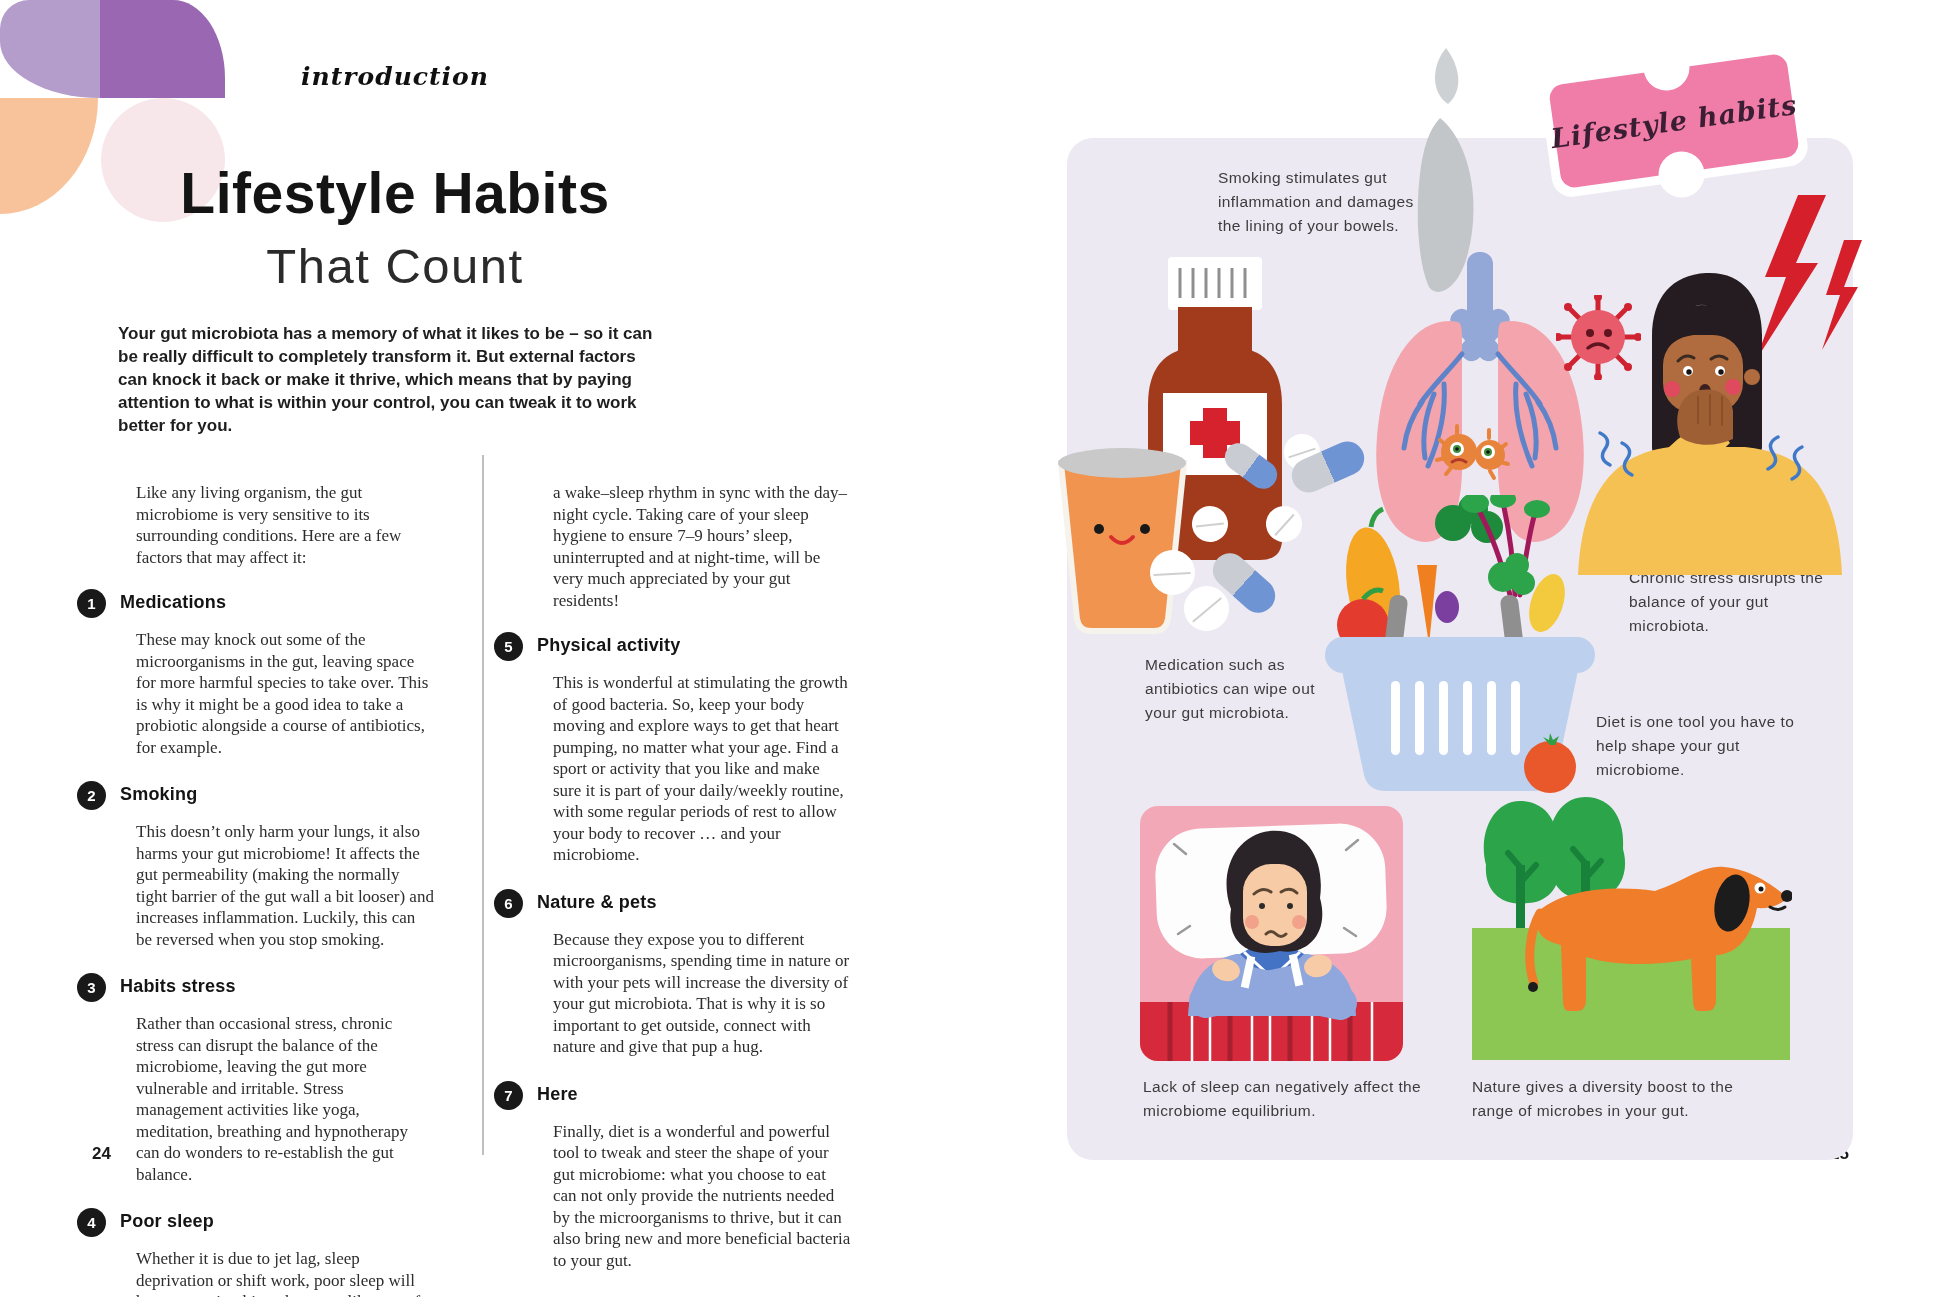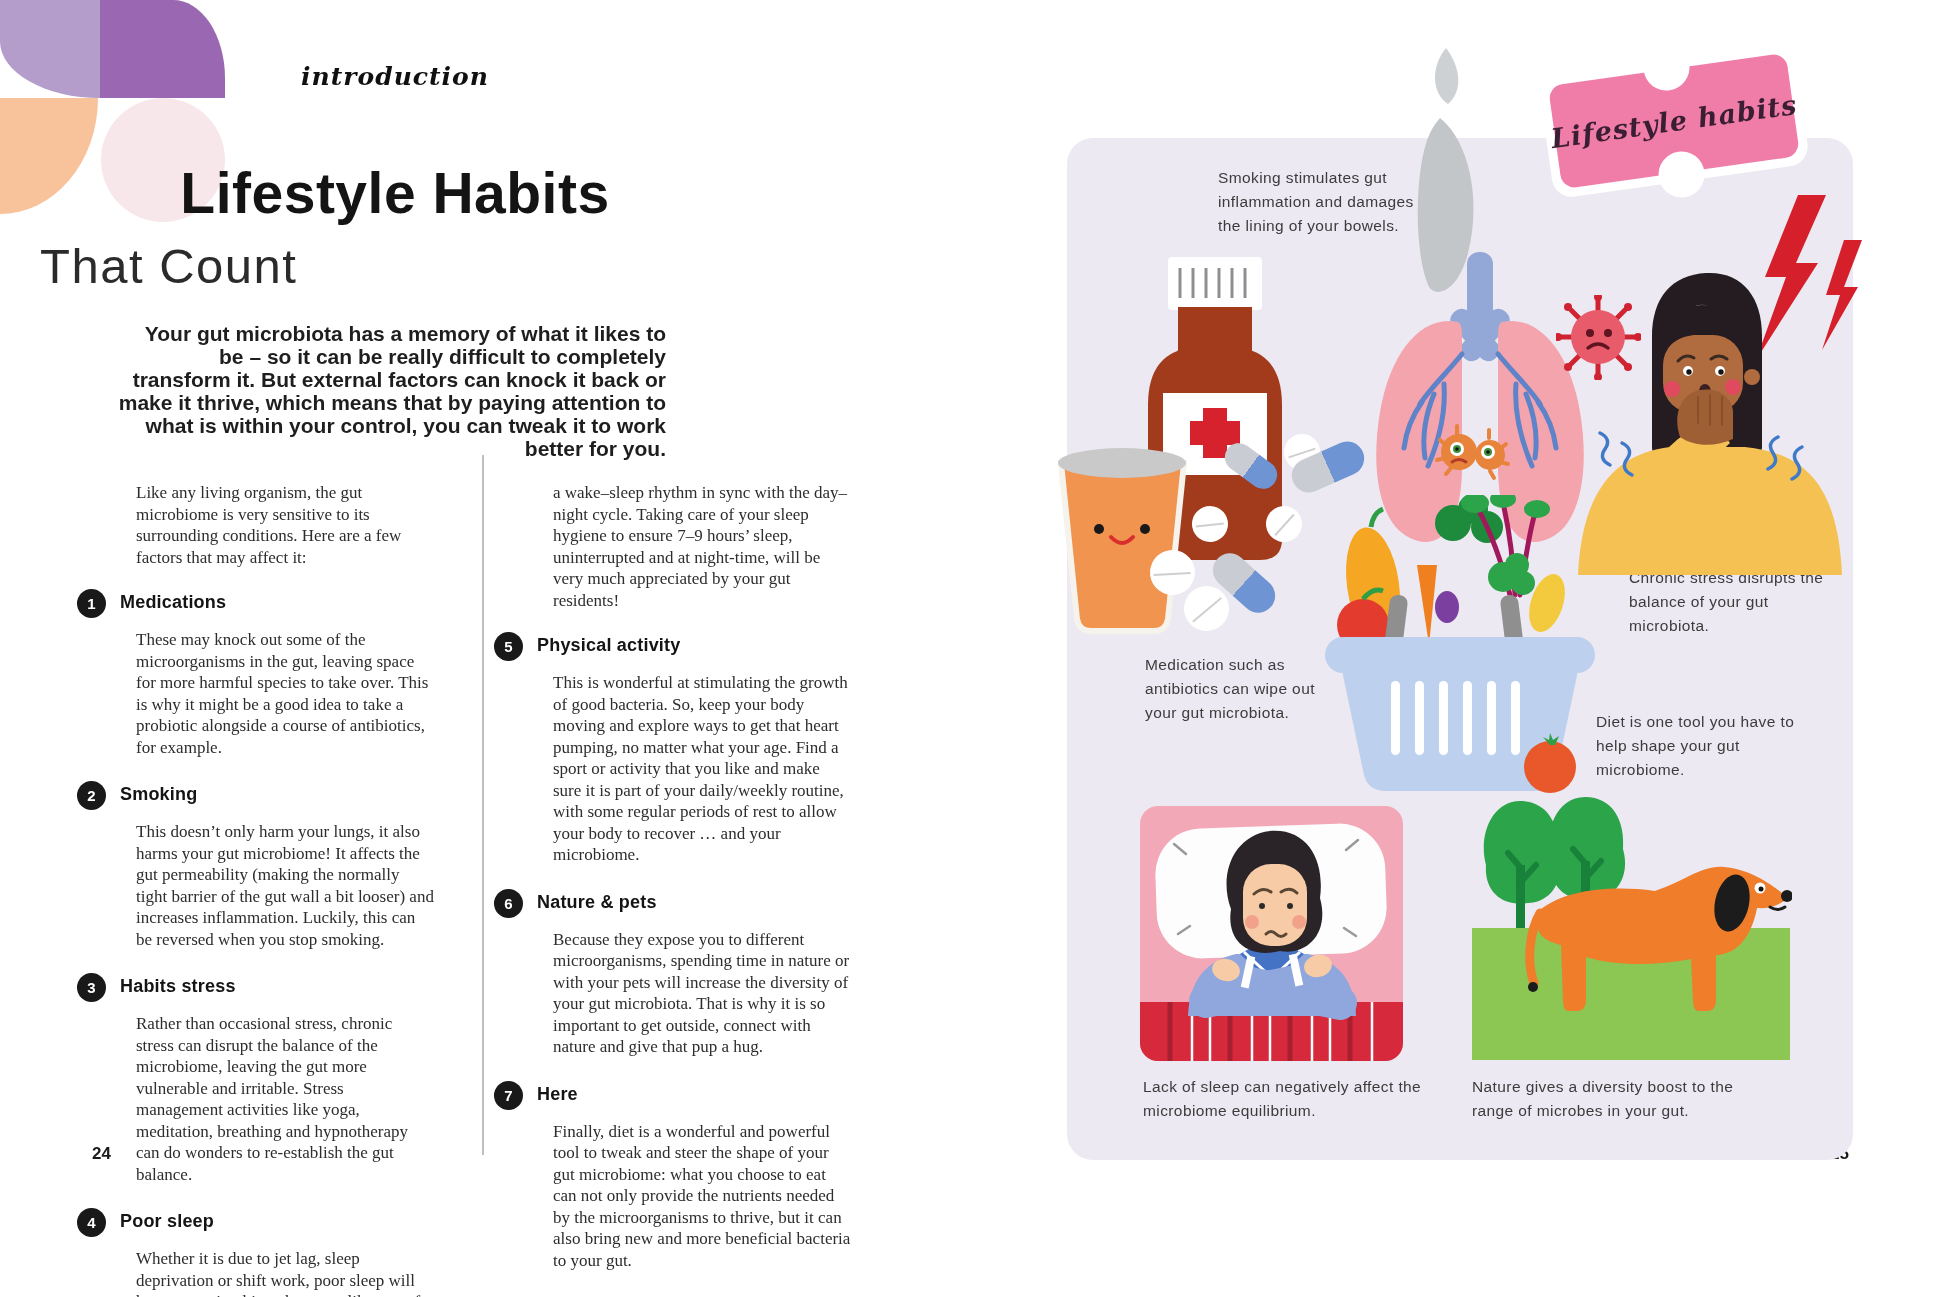--- a/index.html
+++ b/index.html
@@ -1,33 +1,33 @@
 <!DOCTYPE html>
 <html><head>
 <meta charset="utf-8">
 <style>
   html,body{margin:0;padding:0;background:#fff;}
   .canvas{position:relative;width:1946px;height:1297px;background:#ffffff;overflow:hidden;
-          font-family:"Liberation Sans",sans-serif;color:#222;}
+          font-family:"Liberation Sans",sans-serif;color:#222;border-radius:29px;}
   .abs{position:absolute;}
 
   
   .deco-lp{left:0;top:0;width:100px;height:98px;background:#b49ccb;border-bottom-left-radius:100% 58%;}
   .deco-dp{left:100px;top:0;width:125px;height:98px;background:#9a68b2;border-top-right-radius:52px 78px;}
   .deco-or{left:0;top:98px;width:98px;height:116px;background:#f8c29b;border-bottom-right-radius:100% 100%;}
   .deco-pk{left:101px;top:98px;width:124px;height:124px;background:#f8e7ea;border-radius:50%;}
 
   
   .kicker{left:70px;top:62px;width:650px;text-align:center;font-family:"DejaVu Serif",serif;
           font-style:italic;font-weight:700;font-size:25px;color:#101010;letter-spacing:1px;}
   .title{left:40px;top:160px;width:710px;text-align:center;font-size:57px;font-weight:800;
          color:#141414;letter-spacing:.5px;}
-  .subtitle{left:40px;top:238px;width:710px;text-align:left;font-size:49px;font-weight:400;
+  .subtitle{left:40px;top:238px;width:710px;text-align:center;font-size:49px;font-weight:400;
             color:#2b2b2b;letter-spacing:1.5px;}
-  .intro{left:118px;top:322px;width:548px;text-align:right;font-weight:700;font-size:21px;
+  .intro{left:118px;top:322px;width:548px;text-align:left;font-weight:700;font-size:17px;
          line-height:23px;color:#1e1e1e;}
   .col{top:466px;width:330px;}
   .col1{left:120px;} .col2{left:537px;}
   .lead,.item p{font-family:"Liberation Serif",serif;font-size:17px;line-height:21.5px;color:#2d2d2d;margin:16px;}
   .lead{margin-bottom:24px;}
   .item{position:relative;margin-bottom:26px;}
   .item h3{font-size:18px;font-weight:800;color:#141414;margin:0 0 5px;letter-spacing:.2px;}
   .num{position:absolute;left:-43px;top:-3px;width:29px;height:29px;border-radius:50%;background:#191919;
        color:#fff;font-weight:700;font-size:15px;display:flex;align-items:center;justify-content:center;}
   .divider{left:482px;top:455px;width:2px;height:700px;background:#bfbfbf;}

